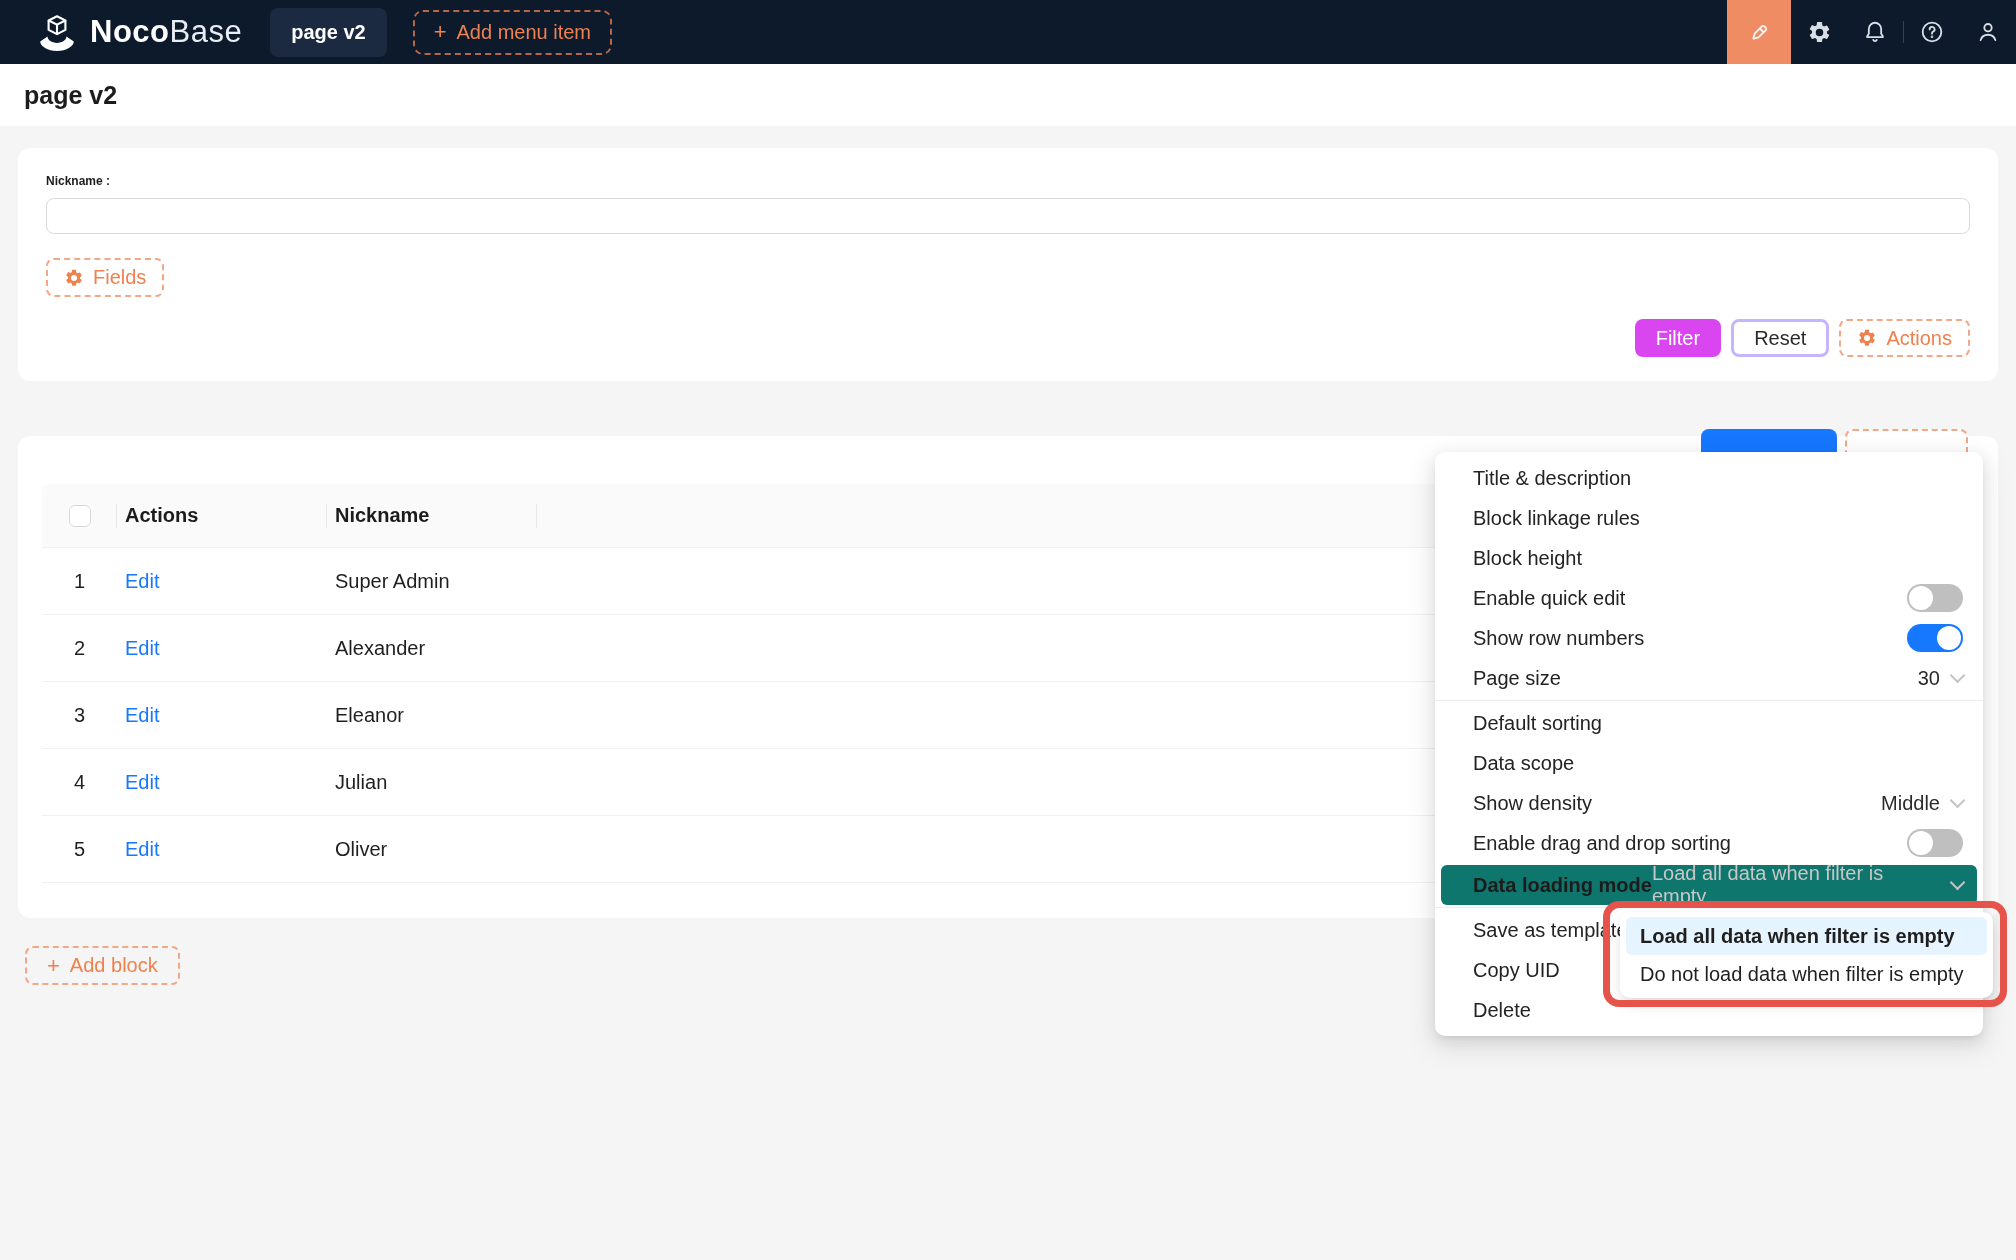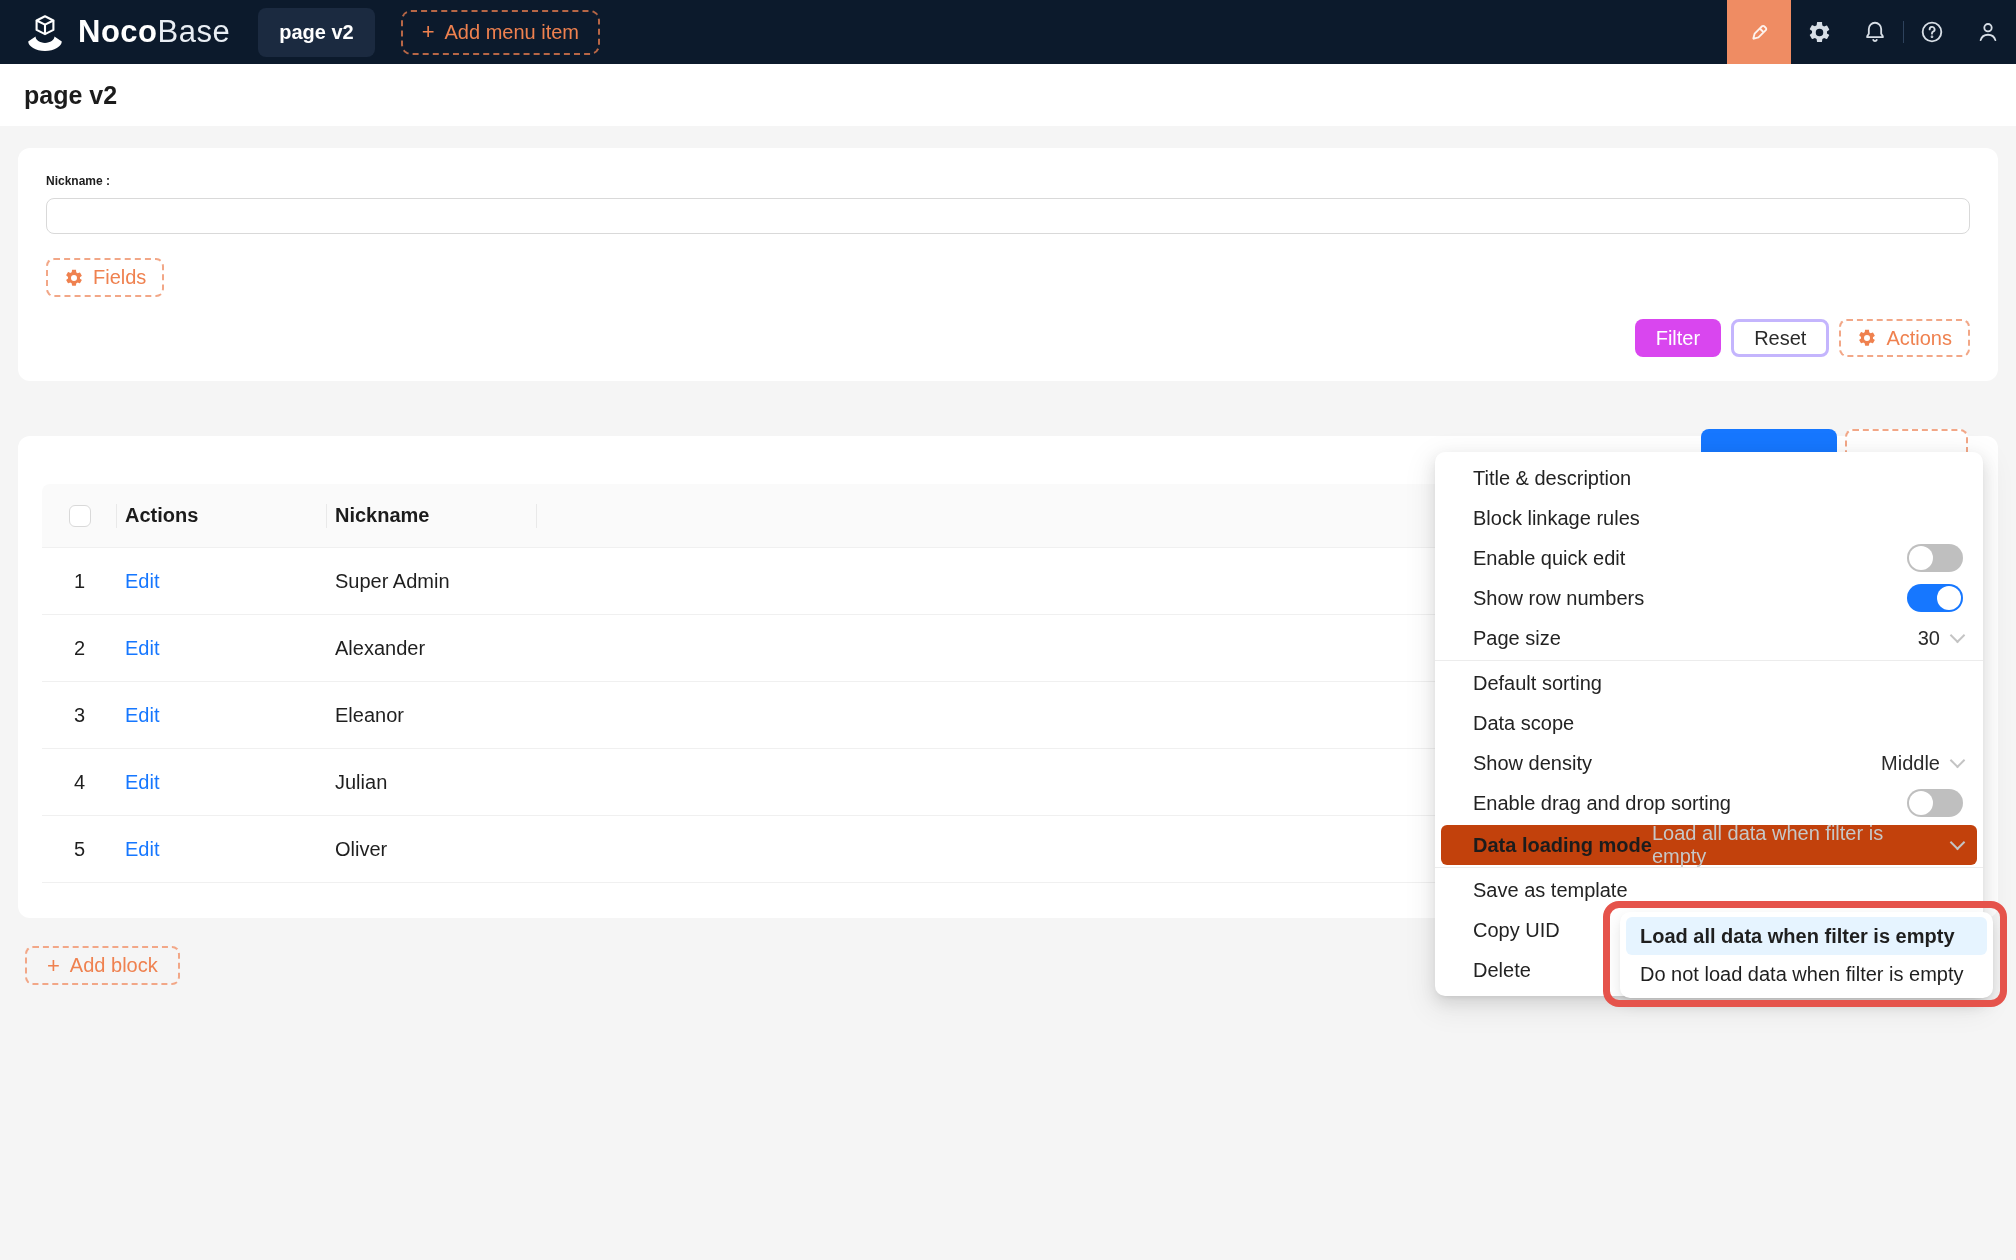--- a/index.html
+++ b/index.html
@@ -8,21 +8,21 @@
     font-family: "Liberation Sans", "DejaVu Sans", sans-serif;
     background: #f5f5f5;
     position: relative;
     overflow: hidden;
     color: #1f1f1f;
   }
 
   
   .navbar {
     height: 64px; background: #0c1a2c;
-    display: flex; align-items: center; padding-left: 24px;
+    display: flex; align-items: center; padding-left: 36px;
   }
   .brand { display: flex; align-items: center; gap: 12px; }
   .brand svg { display: block; }
   .brand-text { font-size: 31px; letter-spacing: .5px; color: #fff; }
   .brand-bold { font-weight: 800; }
   .brand-light { font-weight: 200; color: #e9eef4; }
   .nav-tab {
     margin-left: 28px; background: #1b2a40; color: #fff;
     font-size: 20px; font-weight: 600; border-radius: 8px;
     padding: 13px 21px; cursor: pointer;
@@ -117,21 +117,21 @@
   }
   .mi {
     height: 40px; display: flex; align-items: center;
     padding: 0 20px 0 14px; font-size: 20px; color: #232323; cursor: pointer;
   }
   .mi .mi-label { white-space: nowrap; margin-left: 24px; }
   .mi .mi-space { flex: 1; }
   .mi-value { color: #2b2b2b; }
   .menu-divider { height: 1px; background: #ececec; margin: 2px 0; }
   .mi.highlight {
-    background: #c2410c; border-radius: 6px; margin: 2px 6px;
+    background: #0f766e; border-radius: 6px; margin: 2px 6px;
     padding: 0 14px 0 8px;
   }
   .mi.highlight .mi-label { font-weight: 600; color: #1c1c1c; }
   .mi.highlight .mi-value { color: #c7c7c7; }
   .chev {
     display: inline-block; width: 11px; height: 11px; flex: none;
     border-right: 2px solid #c4c4c4; border-bottom: 2px solid #c4c4c4;
     transform: rotate(45deg); margin-left: 12px; margin-top: -6px;
   }
   .switch {
@@ -325,20 +325,23 @@
 
 
 <div class="settings-menu">
   <div class="mi">
     <span class="mi-label">Title &amp; description</span>
   </div>
   <div class="mi">
     <span class="mi-label">Block linkage rules</span>
   </div>
   <div class="mi">
+    <span class="mi-label">Block height</span>
+  </div>
+  <div class="mi">
     <span class="mi-label">Enable quick edit</span>
       <span class="mi-space"></span>
     <div class="switch">
         <div class="knob"></div>
       </div>
   </div>
   <div class="mi">
     <span class="mi-label">Show row numbers</span>
       <span class="mi-space"></span>
     <div class="switch on">

